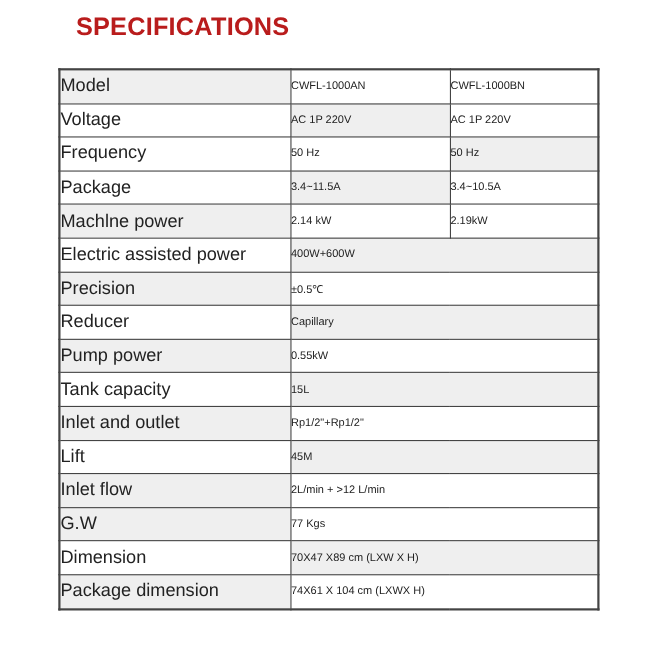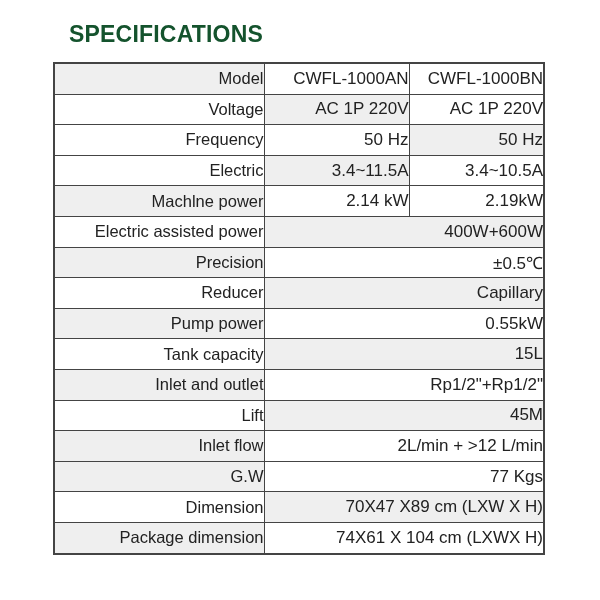--- a/index.html
+++ b/index.html
@@ -11,54 +11,54 @@
       width: 600px;
       height: 600px;
       position: relative;
       overflow: hidden;
       font-family: "Liberation Sans", sans-serif;
       color: #222222;
     }
     .page-title {
       position: absolute;
       left: 69px;
-      top: 19px;
+      top: 9px;
       margin: 0;
       font-family: "Liberation Sans", sans-serif;
       font-weight: bold;
       font-size: 23px;
       letter-spacing: 0.2px;
-      color: #14532d;
+      color: #b91c1c;
       line-height: 30px;
     }
     .spec-table {
       position: absolute;
       left: 53px;
       top: 62px;
       width: 490px;
       border-collapse: collapse;
       table-layout: fixed;
       border: 2px solid #444444;
     }
     .spec-table td {
       border: 1.5px solid #444444;
       height: 29.6px;
       padding: 0;
-      text-align: right;
+      text-align: left;
       vertical-align: middle;
       font-size: 15.5px;
       color: #222222;
       background: #ffffff;
       white-space: nowrap;
     }
     .spec-table td.label {
       font-size: 16.5px;
     }
     .spec-table td.value {
-      font-size: 17px;
+      font-size: 10px;
     }
     .spec-table td.shaded {
       background: #efefef;
     }
     col.c-label { width: 210px; }
     col.c-a { width: 145px; }
     col.c-b { width: 135px; }
   </style>
 </head>
 <body>
@@ -81,21 +81,21 @@
       <td class="label">Voltage</td>
       <td class="value shaded">AC 1P 220V</td>
       <td class="value">AC 1P 220V</td>
     </tr>
     <tr>
       <td class="label">Frequency</td>
       <td class="value">50 Hz</td>
       <td class="value shaded">50 Hz</td>
     </tr>
     <tr>
-      <td class="label">Electric</td>
+      <td class="label">Package</td>
       <td class="value shaded">3.4~11.5A</td>
       <td class="value">3.4~10.5A</td>
     </tr>
     <tr>
       <td class="label shaded">Machlne power</td>
       <td class="value">2.14 kW</td>
       <td class="value">2.19kW</td>
     </tr>
     <tr>
       <td class="label">Electric assisted power</td>

